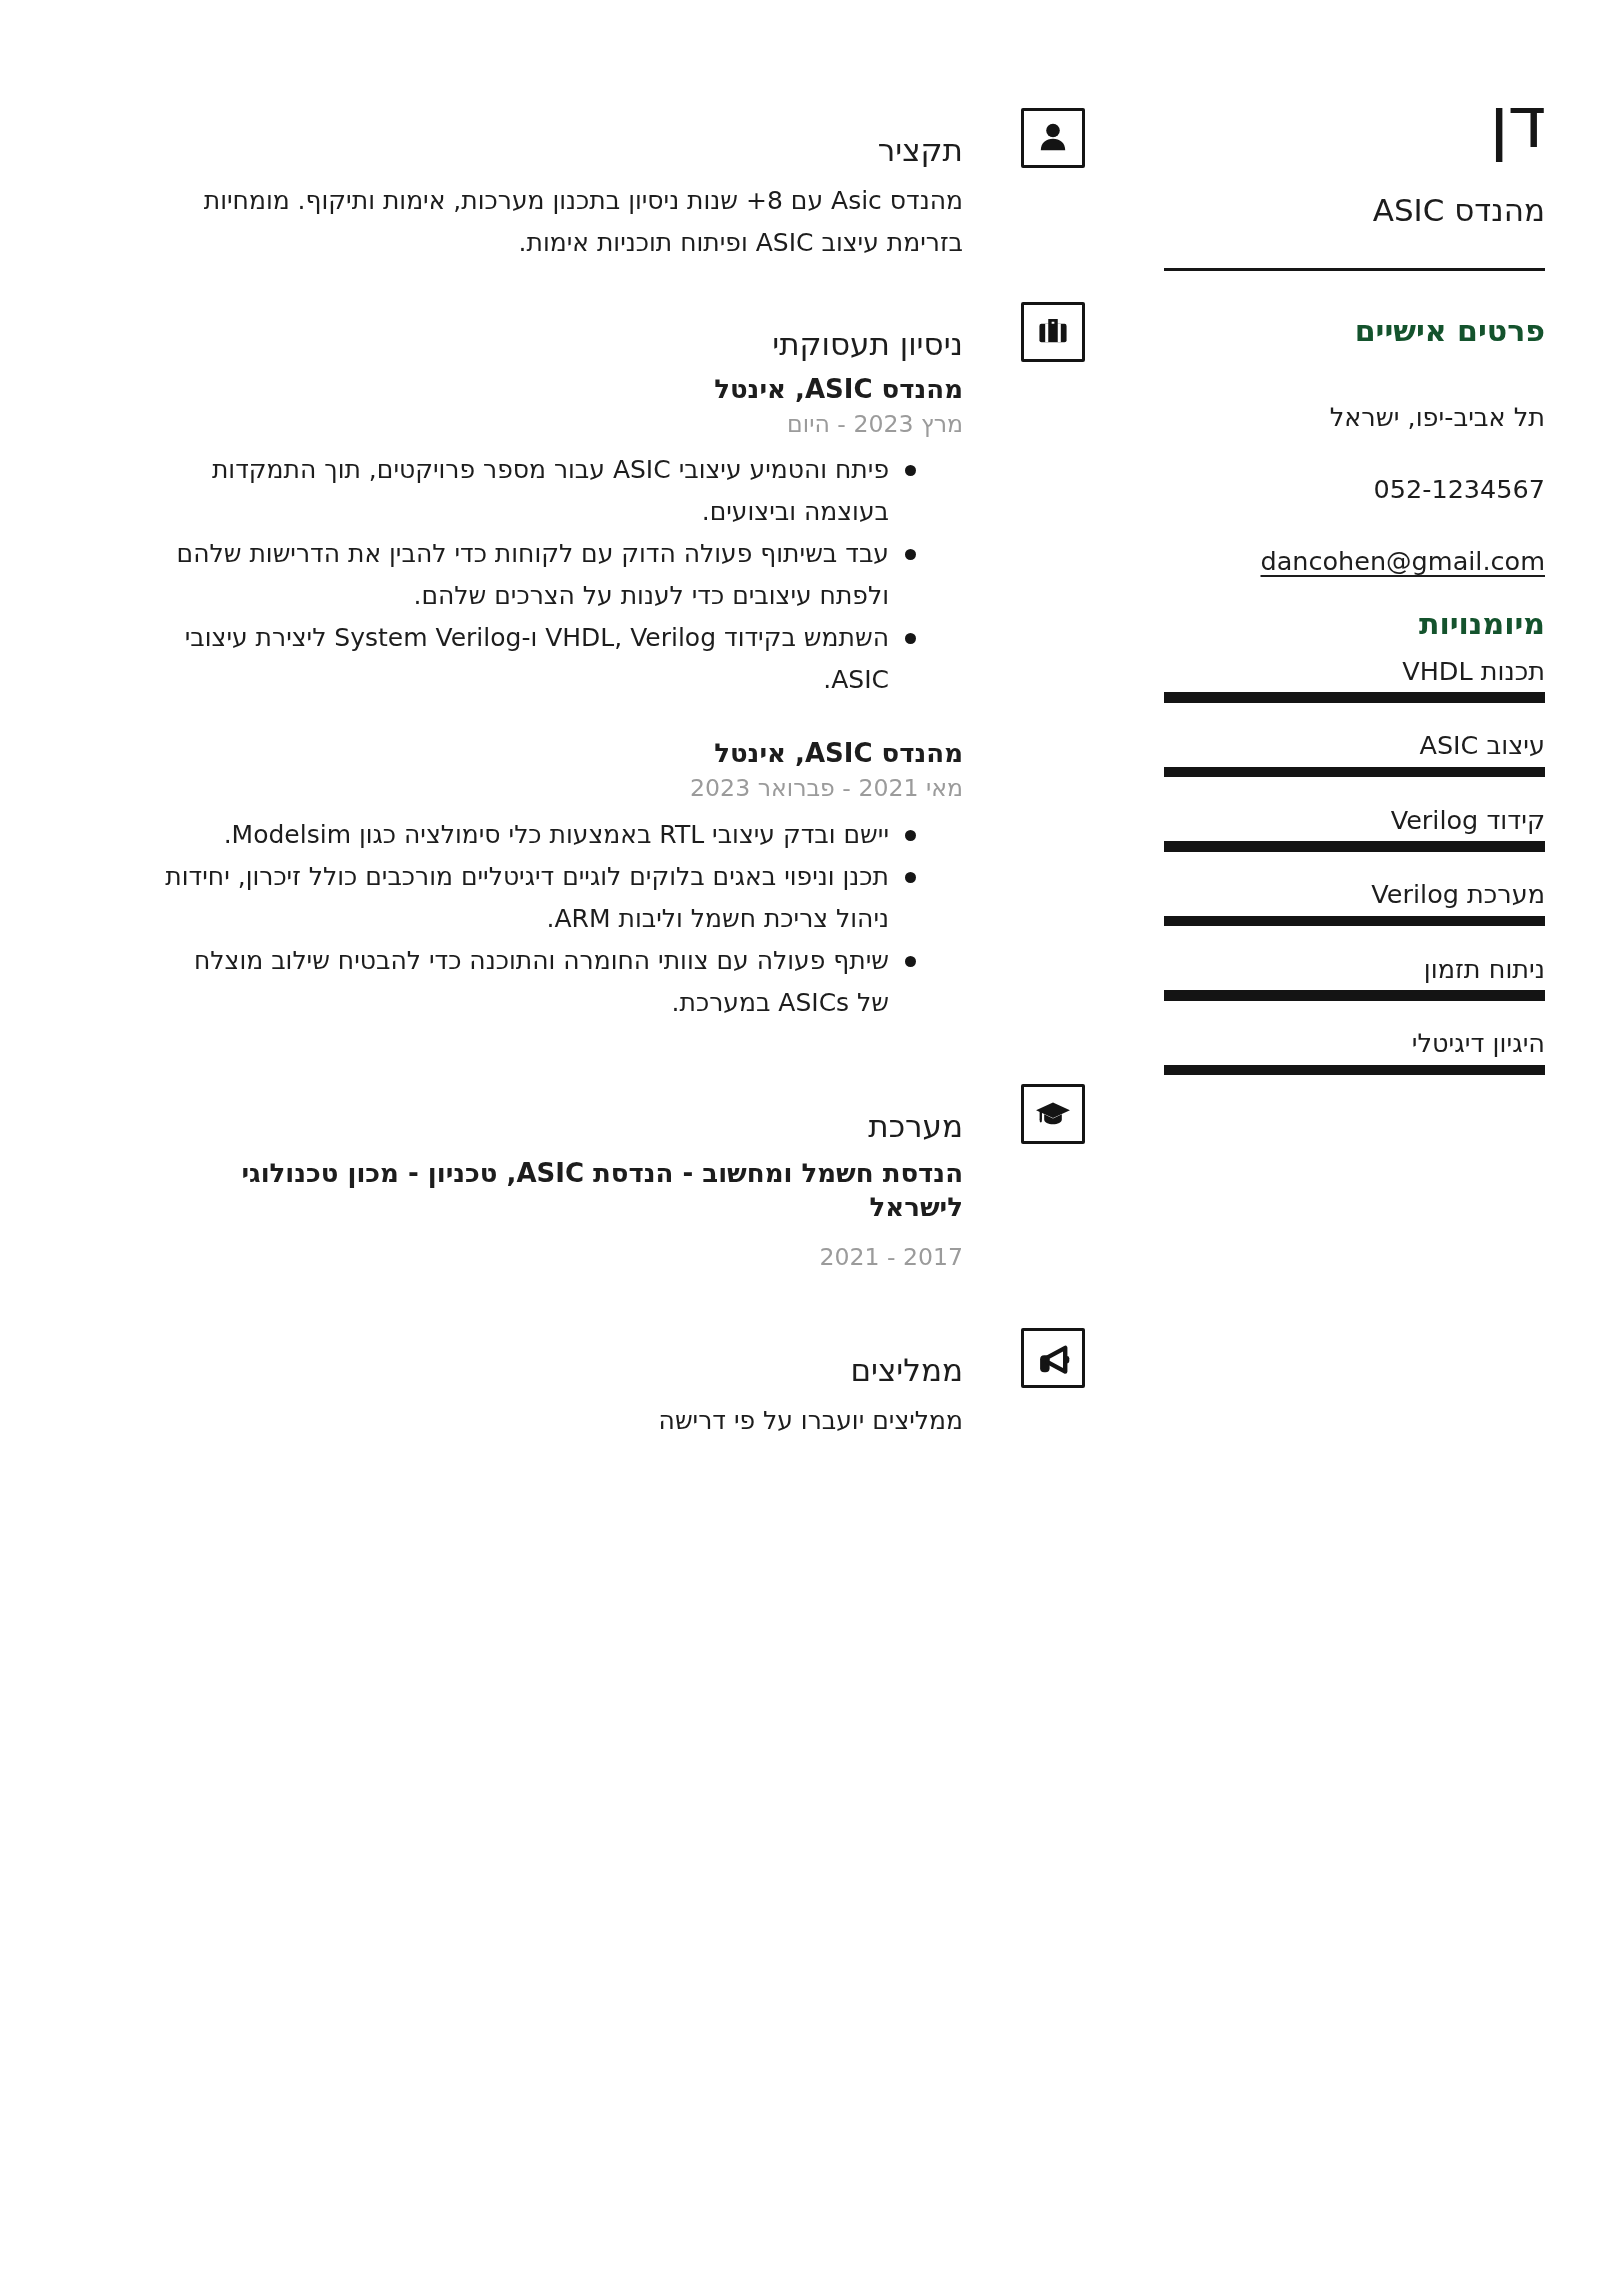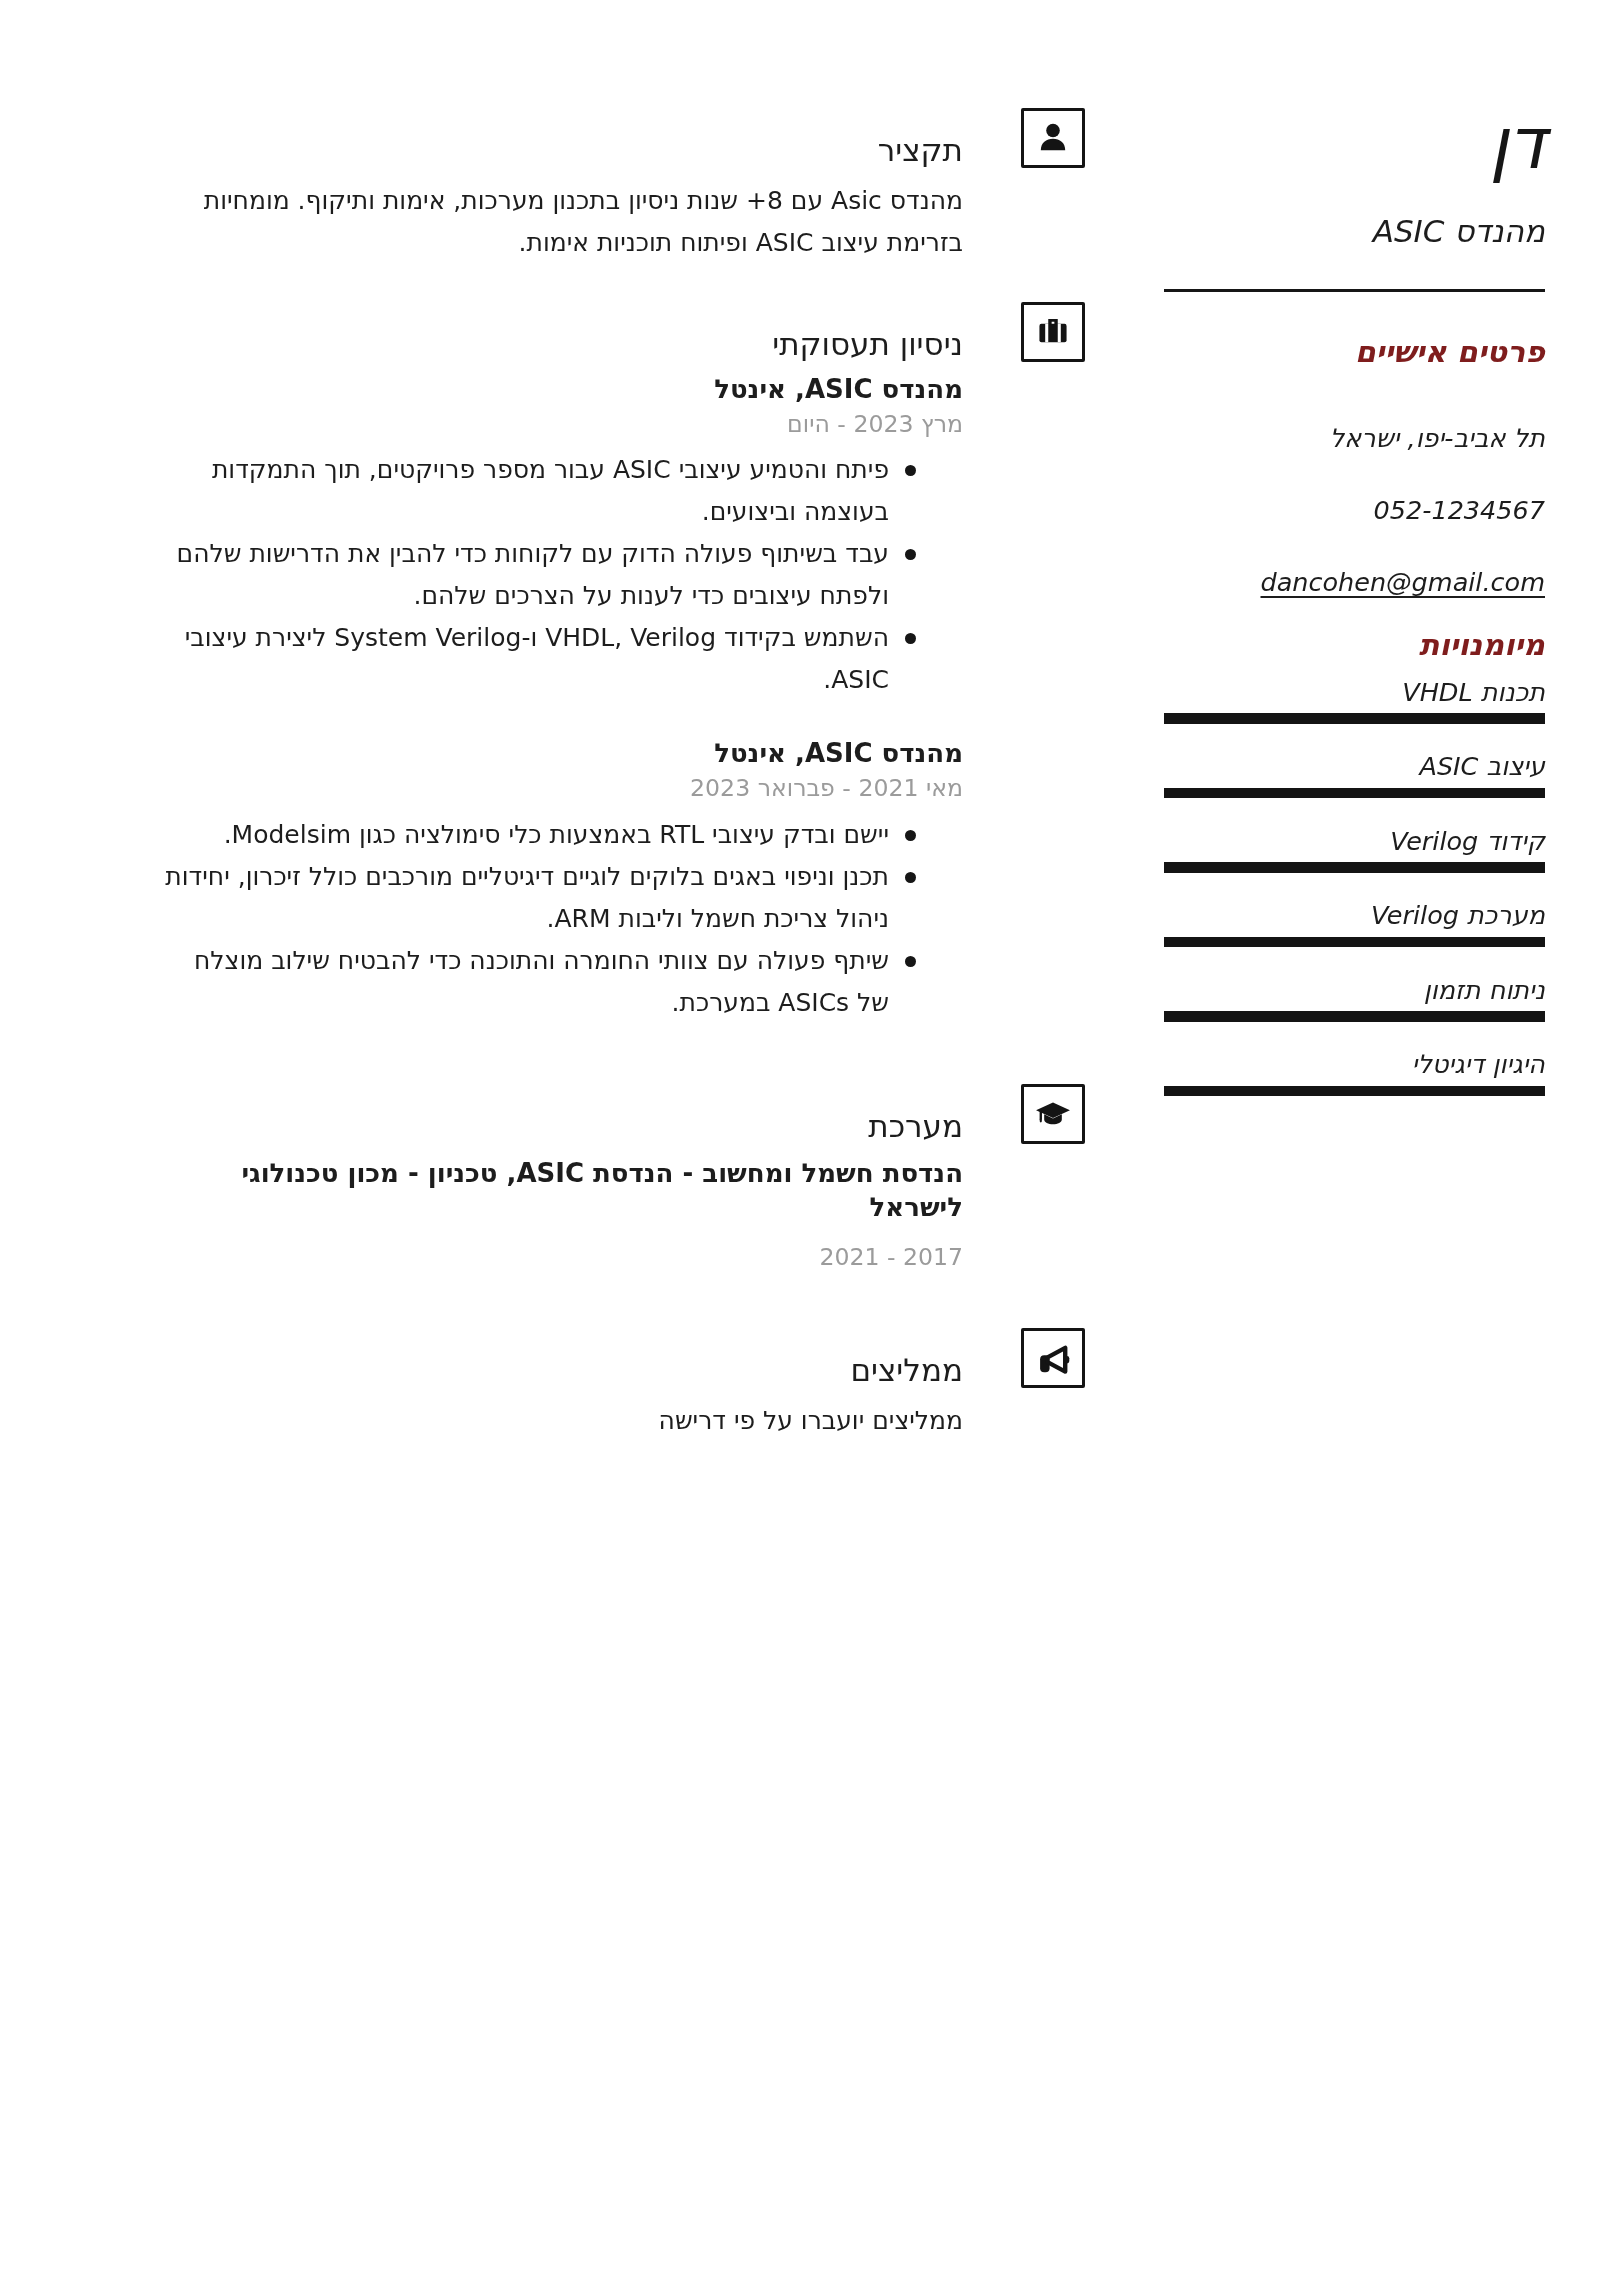--- a/index.html
+++ b/index.html
@@ -4,25 +4,25 @@
 <title>Resume</title>
 <style>
   html,body{margin:0;padding:0;background:#ffffff;}
   .page{
     position:relative;width:1623px;height:2295px;box-sizing:border-box;
     background:#ffffff;color:#1d1d1d;direction:rtl;
     font-family:"DejaVu Sans",sans-serif;
     display:flex;column-gap:79px;padding:0 78px 0 157px;overflow:hidden;
   }
   
-  .sidebar{flex:0 0 381px;width:381px;padding-top:104px;font-style:italic;}
+  .sidebar{flex:0 0 381px;width:381px;padding-top:83px;}
   .name{font-size:71px;line-height:79px;font-weight:400;letter-spacing:-1.3px;color:#161616;}
   .side-subtitle{font-size:31px;line-height:34px;margin-top:31px;color:#1d1d1d;}
   .side-divider{height:3.3px;background:#161616;margin-top:41px;}
-  .side-heading{font-size:30px;font-weight:700;margin-top:42px;color:#7f1d1d;}
+  .side-heading{font-size:30px;font-weight:700;margin-top:42px;color:#14532d;}
   .contact-line{font-size:25.5px;line-height:31px;margin-top:41px;color:#1d1d1d;}
   .contact-line.first{margin-top:54px;}
   .email-link{color:#1d1d1d;text-decoration:underline;text-underline-offset:5.2px;text-decoration-thickness:2px;cursor:pointer;}
   .skills-heading{margin-top:29px;}
   .skill{margin-top:27.5px;}
   .skill.first{margin-top:14.4px;}
   .skill-label{font-size:25.5px;line-height:30px;text-align:right;}
   .skill-bar{margin-top:6.5px;height:10.5px;background:#141414;width:100%;}
   
   .main{flex:1 1 auto;padding-top:108px;min-width:0;}

